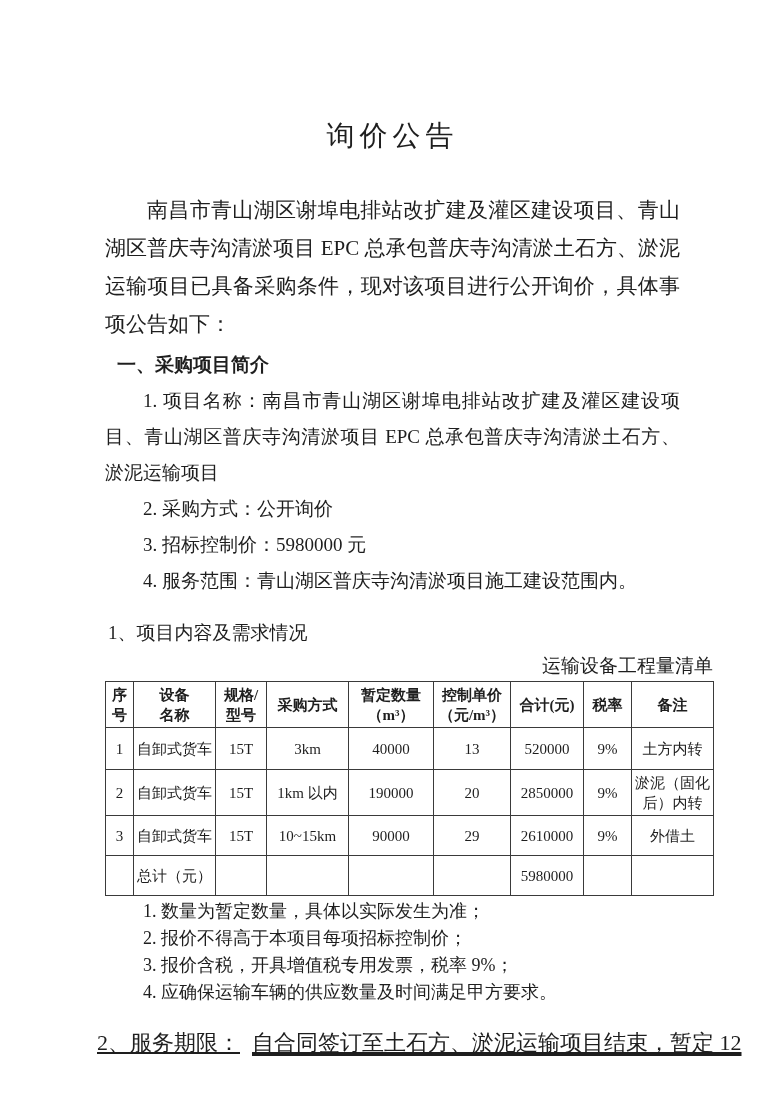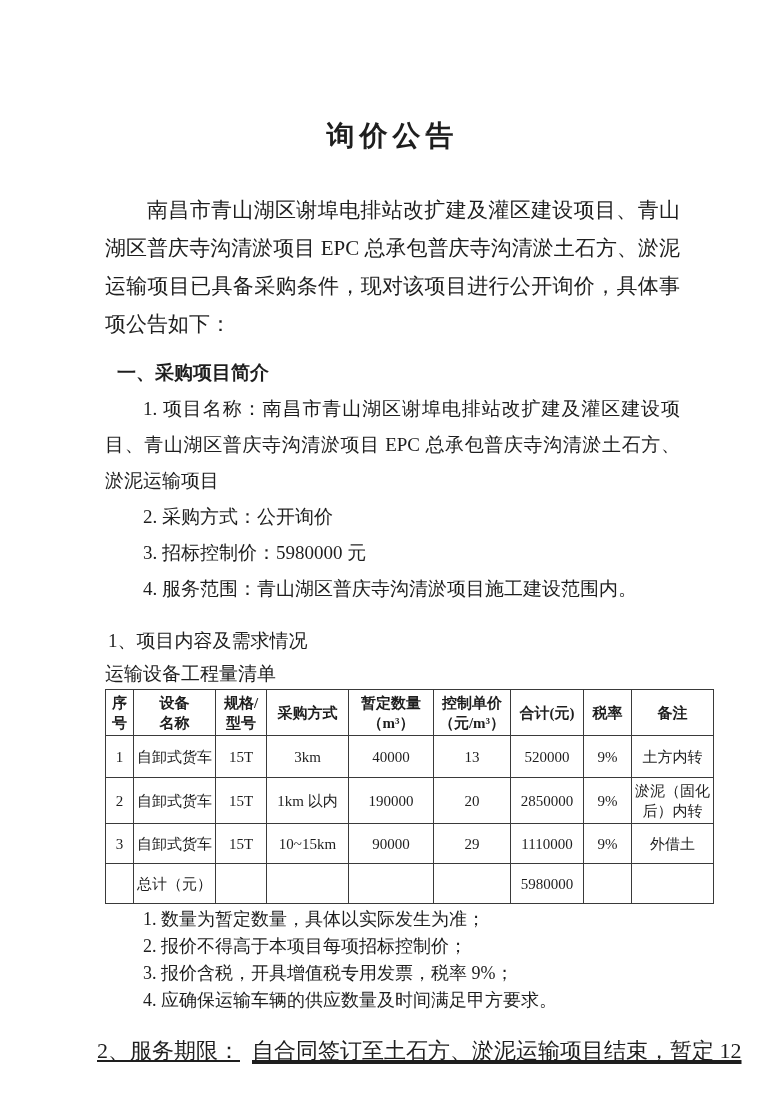--- a/index.html
+++ b/index.html
@@ -10,21 +10,21 @@
     color: #1e1e1e;
     overflow: hidden;
   }
   .page {
     width: 780px; height: 1104px;
     box-sizing: border-box;
     padding: 0 100px 0 105px;
   }
   .doc-title {
     font-size: 28px;
-    font-weight: bold;
+    font-weight: normal;
     text-align: center;
     letter-spacing: 5px;
     line-height: 44px;
     margin: 114px 0 0 0;
   }
   .para {
     font-size: 21px;
     line-height: 38px;
     text-align: justify;
     text-indent: 2em;
@@ -35,32 +35,32 @@
     font-size: 19px;
     line-height: 36px;
     text-align: justify;
     text-indent: 2em;
     margin: 0;
   }
   .heading {
     font-size: 19px;
     font-weight: bold;
     line-height: 36px;
-    margin: 12px 0 0 12px;
+    margin: 4px 0 0 12px;
   }
   .subheading {
     font-size: 19px;
     line-height: 36px;
     margin: 16px 0 0 3px;
   }
   .table-title {
     width: 608px;
     font-size: 19px;
     line-height: 26px;
-    text-align: left;
+    text-align: right;
     margin: 2px 0 0 0;
   }
   table.qty {
     border-collapse: collapse;
     table-layout: fixed;
     width: 608px;
     margin-top: 2px;
   }
   table.qty th, table.qty td {
     border: 1px solid #3a3a3a;
@@ -169,21 +169,21 @@
         <td>淤泥（固化
 后）内转</td>
       </tr>
       <tr class="tr-r3">
         <td>3</td>
         <td>自卸式货车</td>
         <td>15T</td>
         <td>10~15km</td>
         <td>90000</td>
         <td>29</td>
-        <td>1110000</td>
+        <td>2610000</td>
         <td>9%</td>
         <td>外借土</td>
       </tr>
       <tr class="tr-total">
         <td></td>
         <td>总计（元）</td>
         <td></td>
         <td></td>
         <td></td>
         <td></td>

